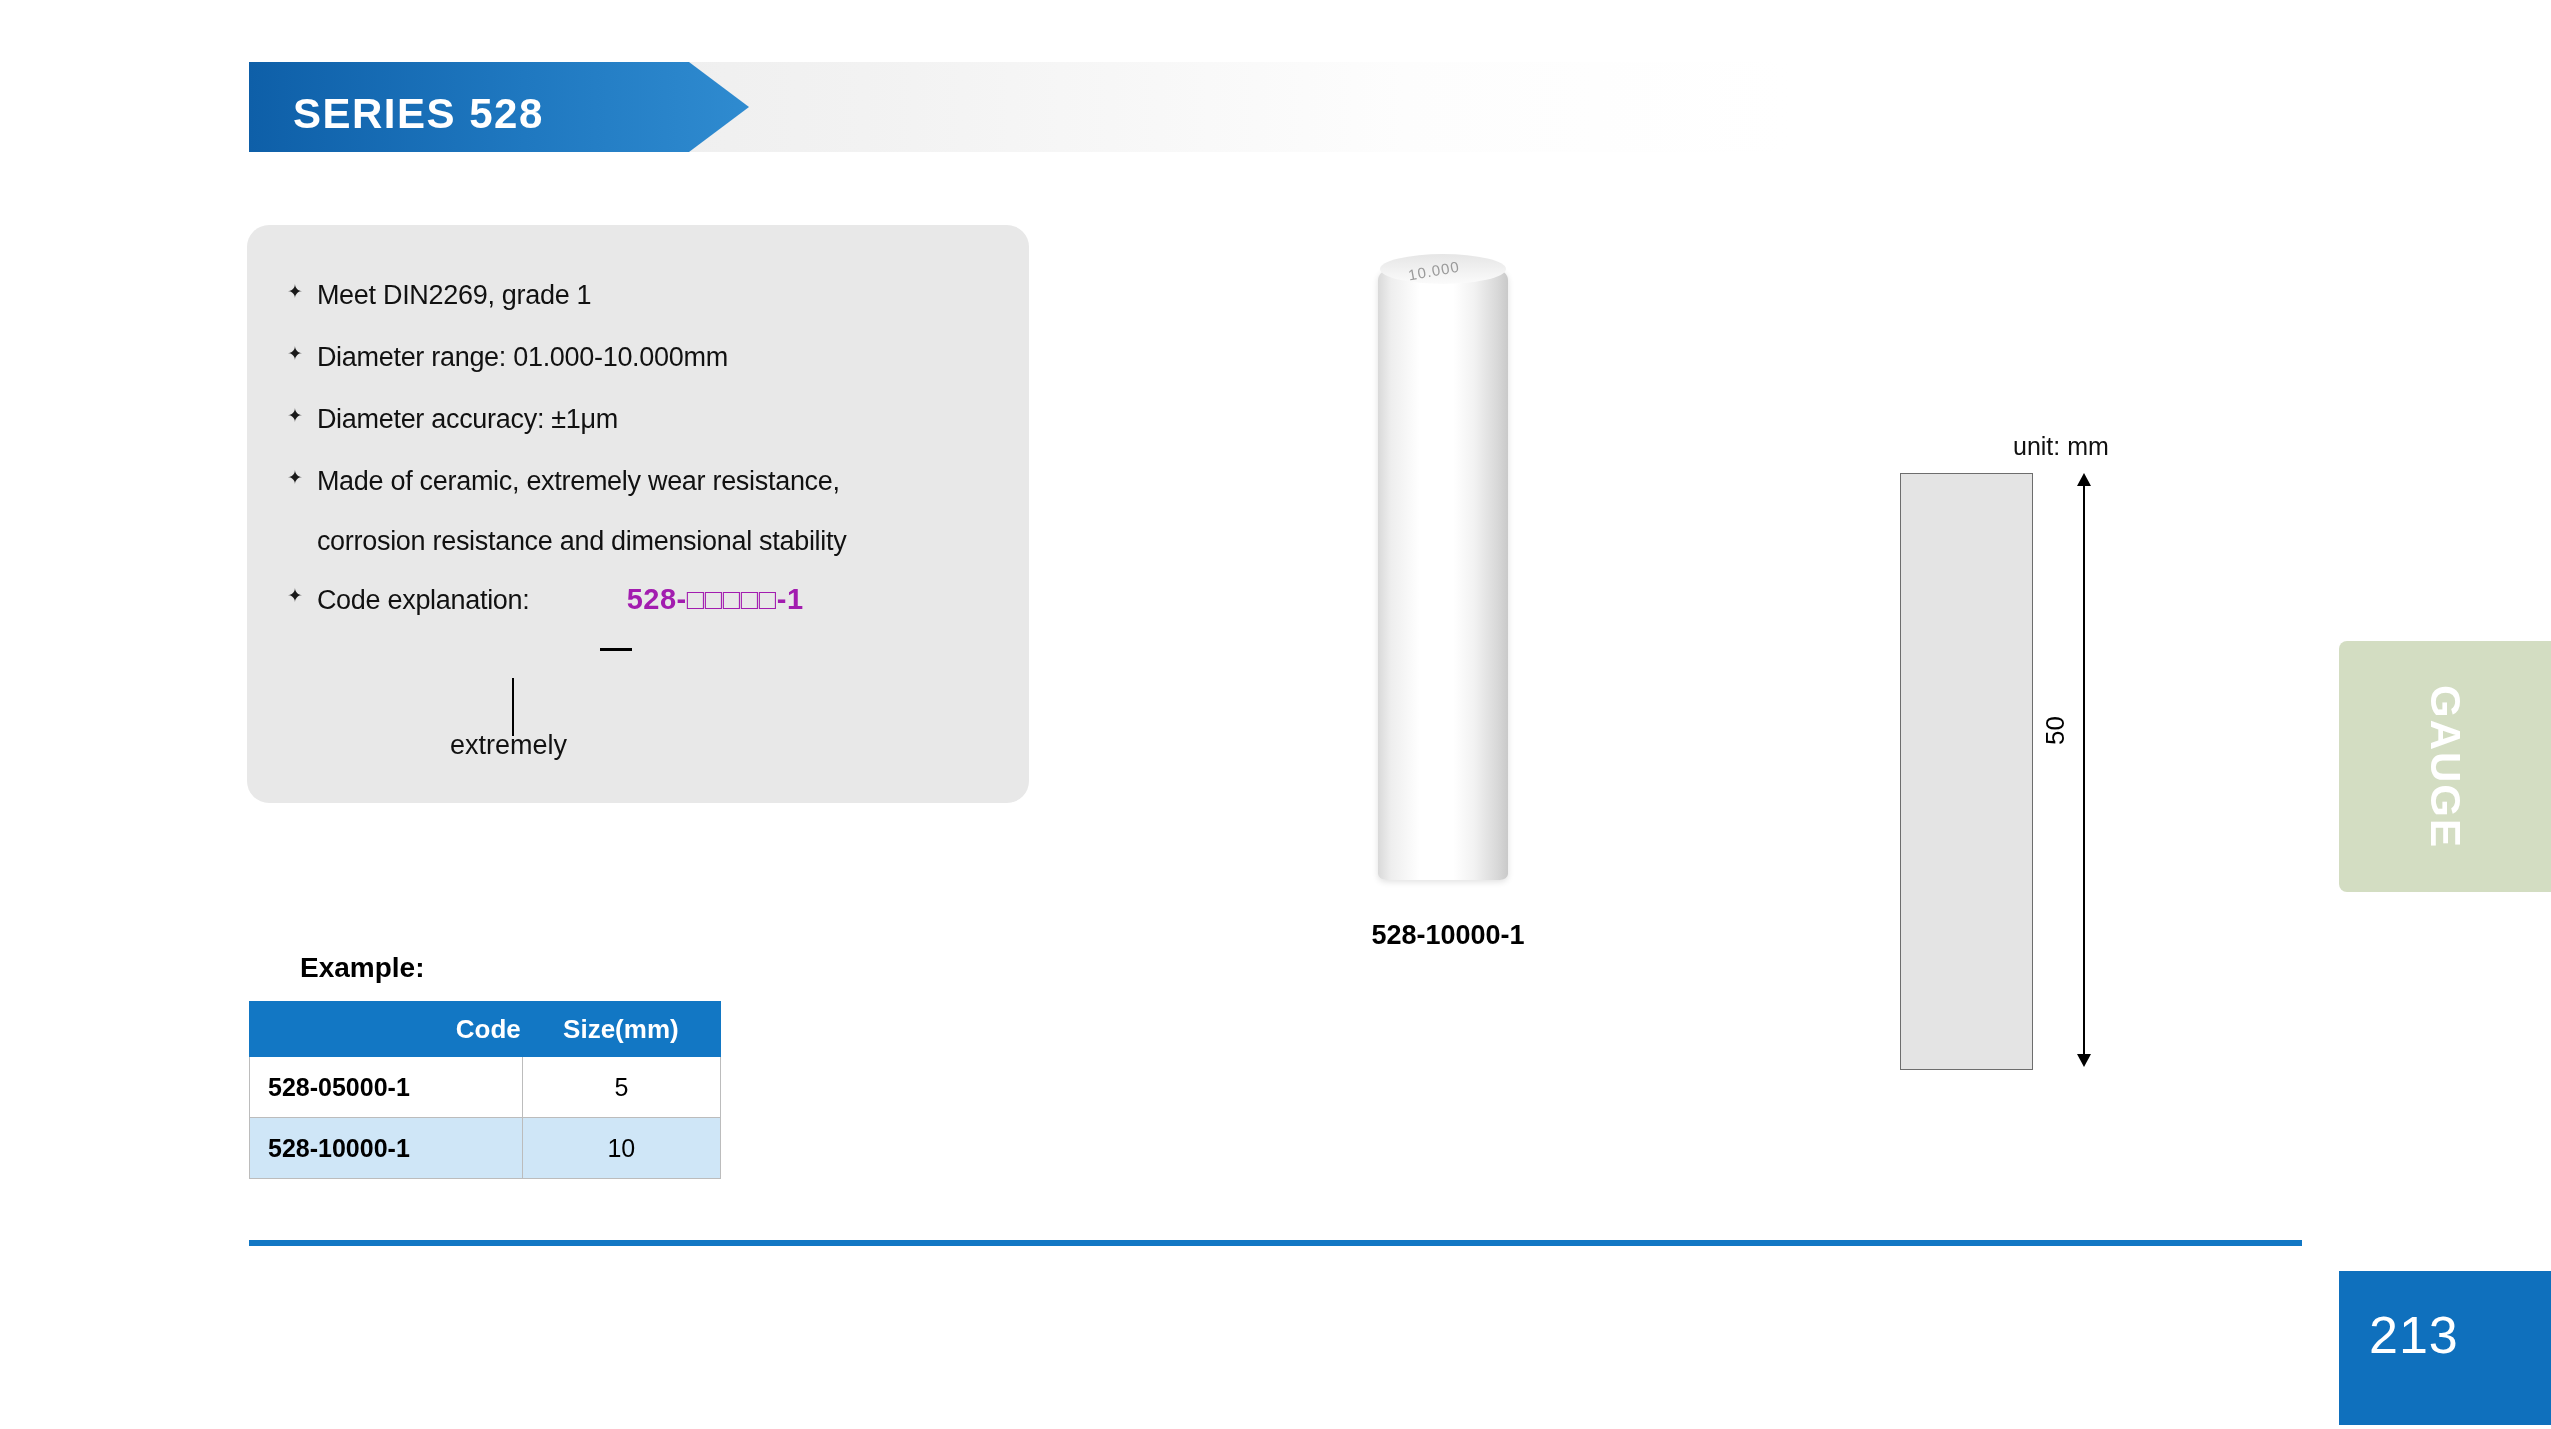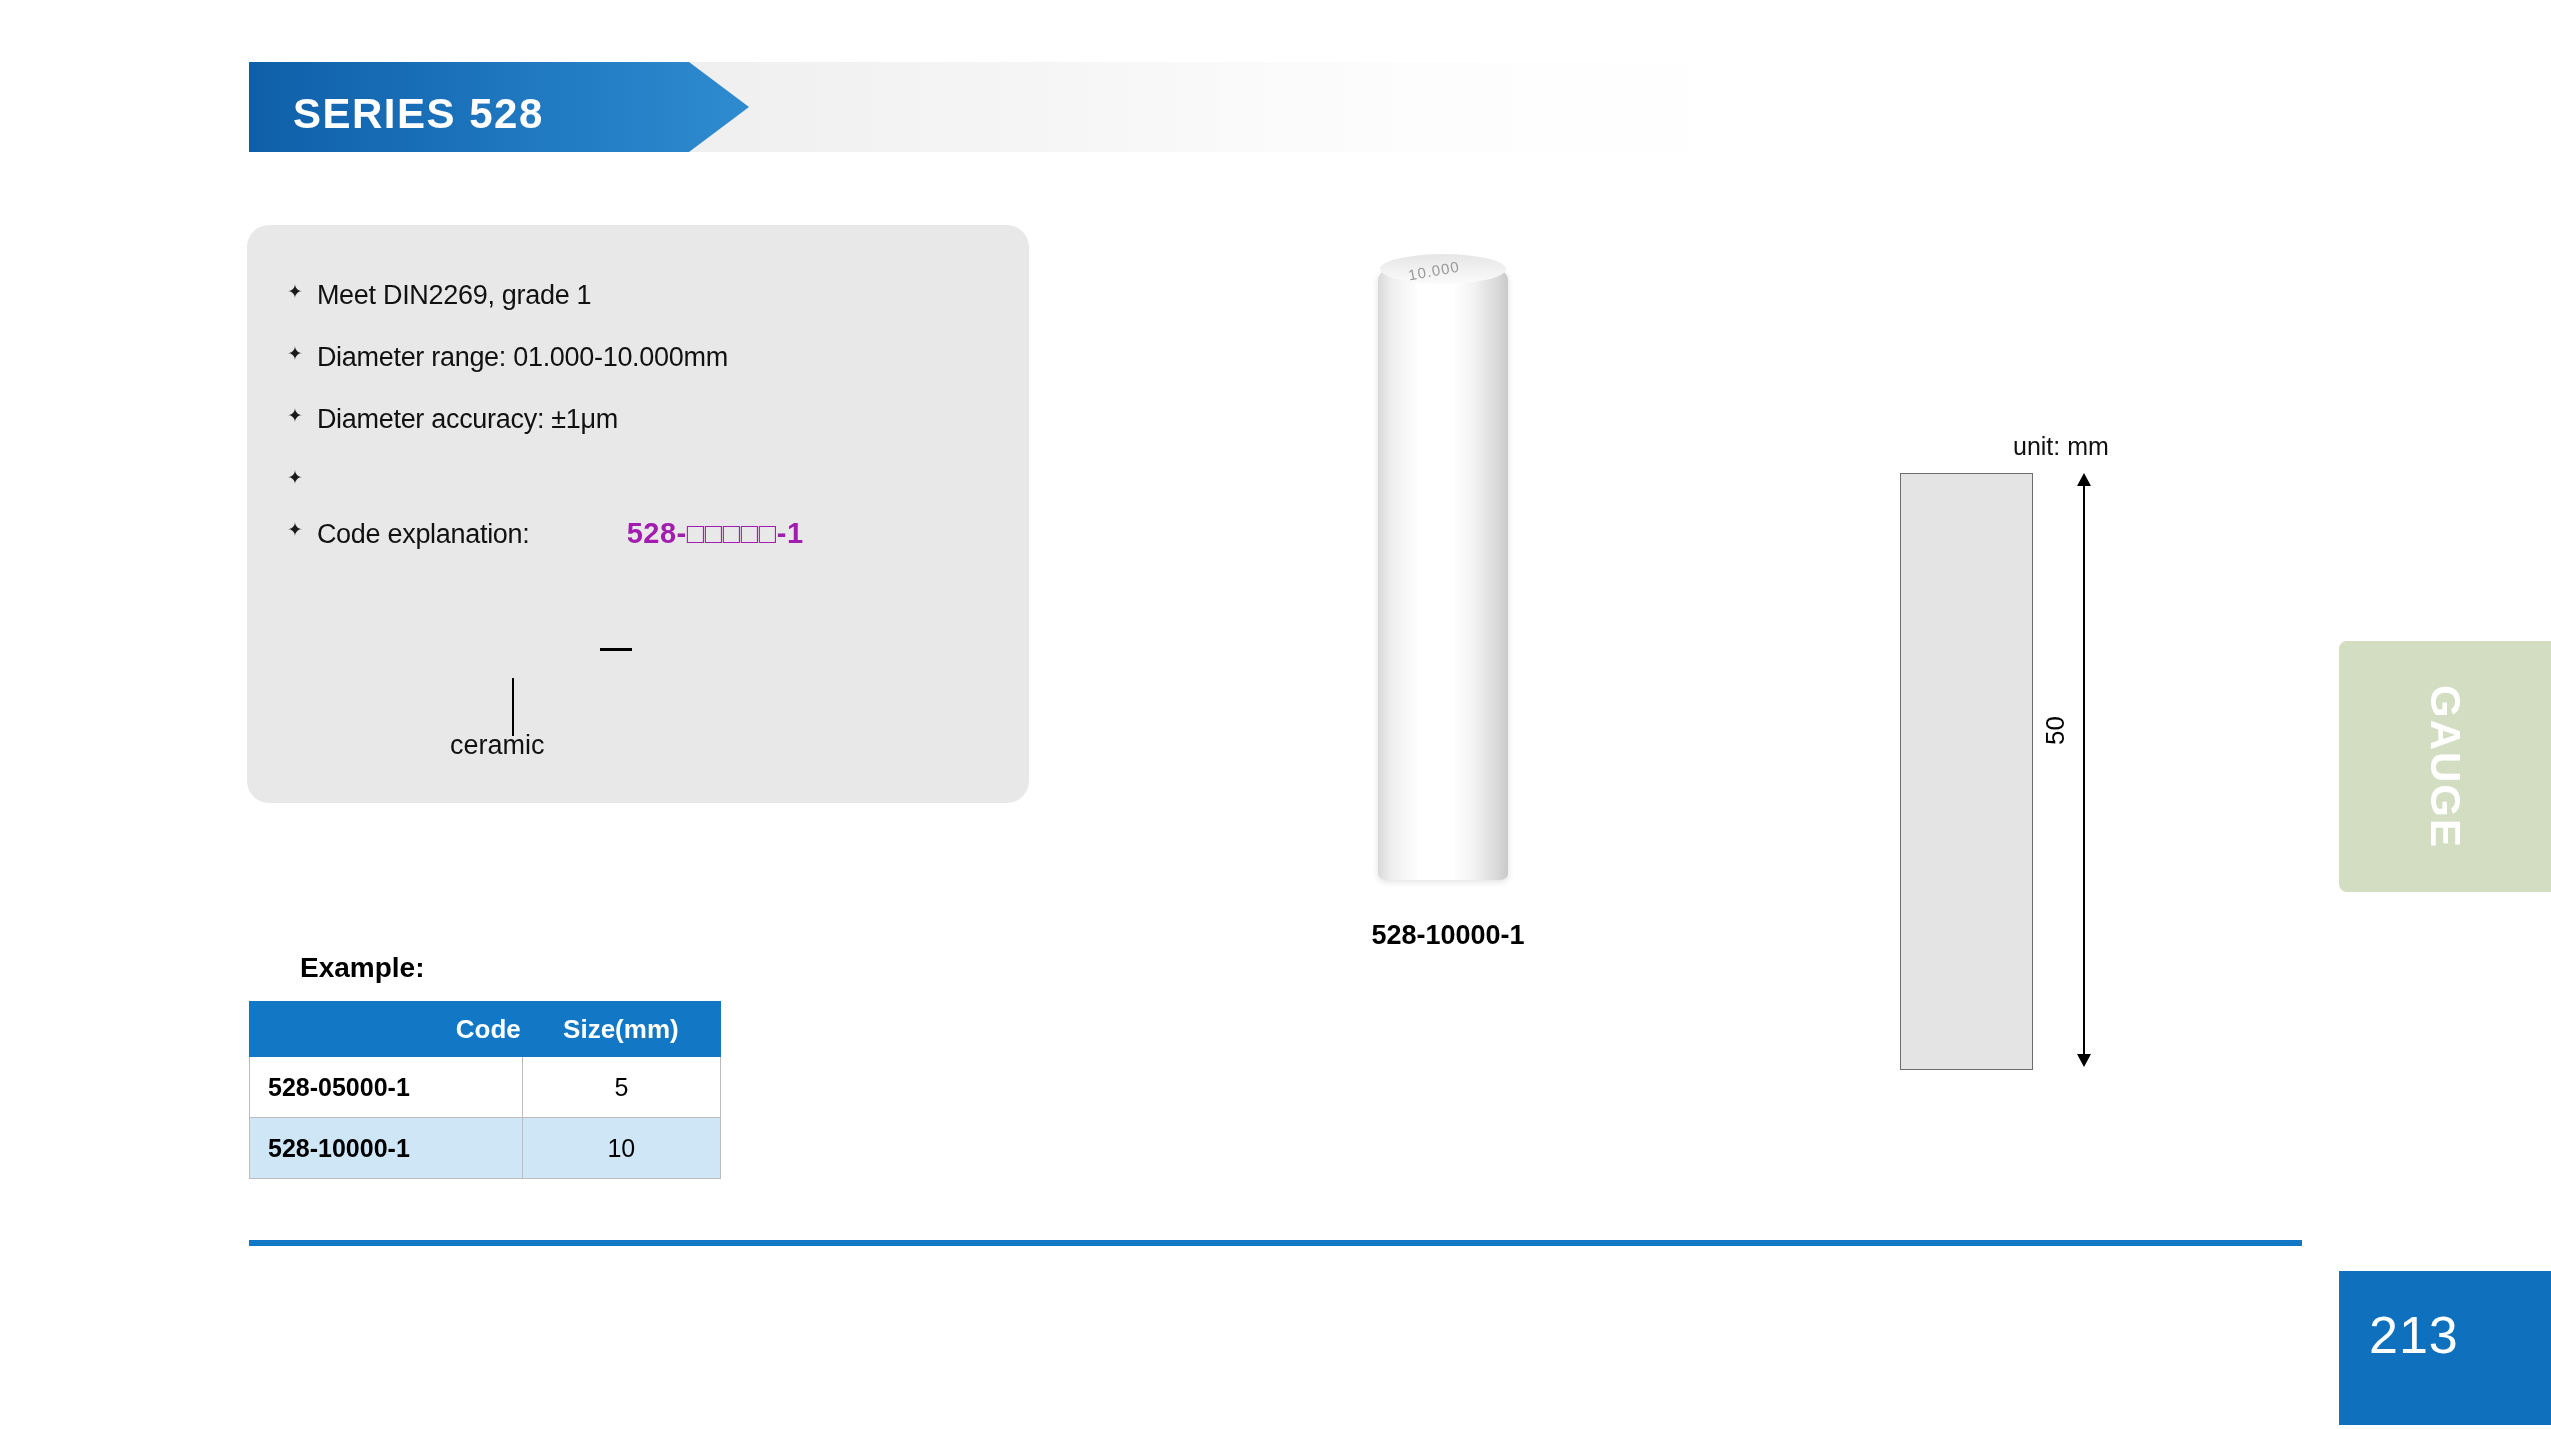--- a/index.html
+++ b/index.html
@@ -350,34 +350,38 @@
     <span class="feature-text">Diameter range: 01.000-10.000mm</span>
   </div>
 
   <div class="feature-row">
     <span class="bullet">✦</span>
     <span class="feature-text">Diameter accuracy: ±1μm</span>
   </div>
 
   <div class="feature-row">
     <span class="bullet">✦</span>
+    <span class="feature-text">
+      <span>Made of ceramic, extremely wear resistance,</span>
+      <span class="cont">corrosion resistance and dimensional stability</span>
+    </span>
   </div>
 
   <div class="feature-row" id="code-expl-block">
     <span class="bullet">✦</span>
     <span class="feature-text">
       <span>Code explanation:</span>
       <span id="code-formula" class="box-glyph">528-□□□□□-1</span>
     </span>
   </div>
 
 </div>
 <div id="code-underline"></div>
 <div id="code-leader"></div>
-<div id="diameter-label">ceramic</div>
+<div id="diameter-label">extremely</div>
 
 <div id="example-label">Example:</div>
 <table id="example-table">
   <thead>
     <tr>
       <th>Code</th>
       <th class="col-size">Size(mm)</th>
     </tr>
   </thead>
   <tbody>

